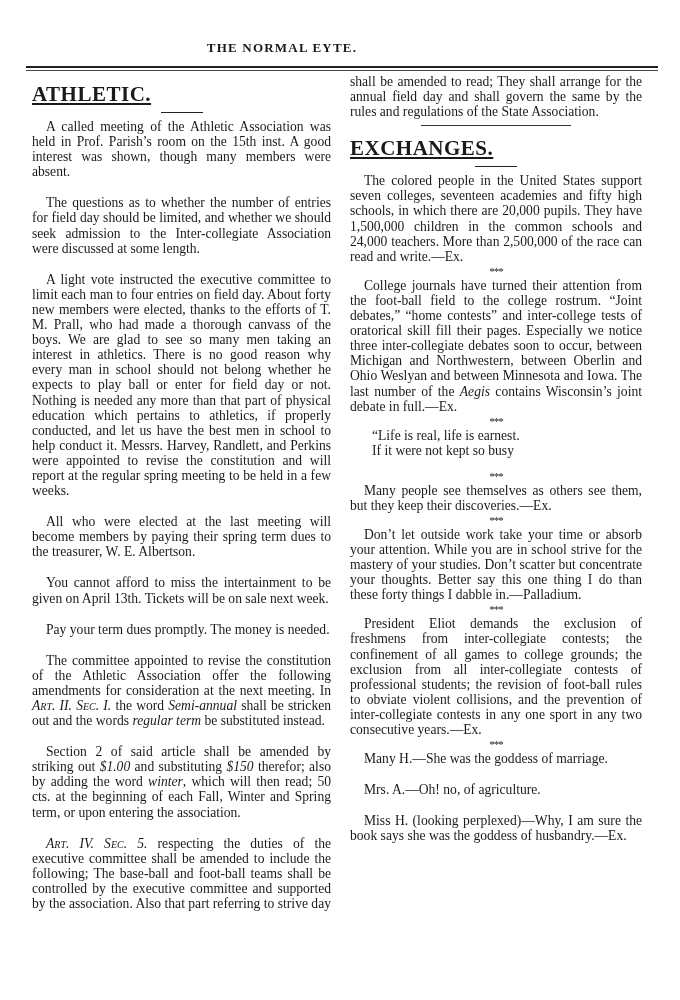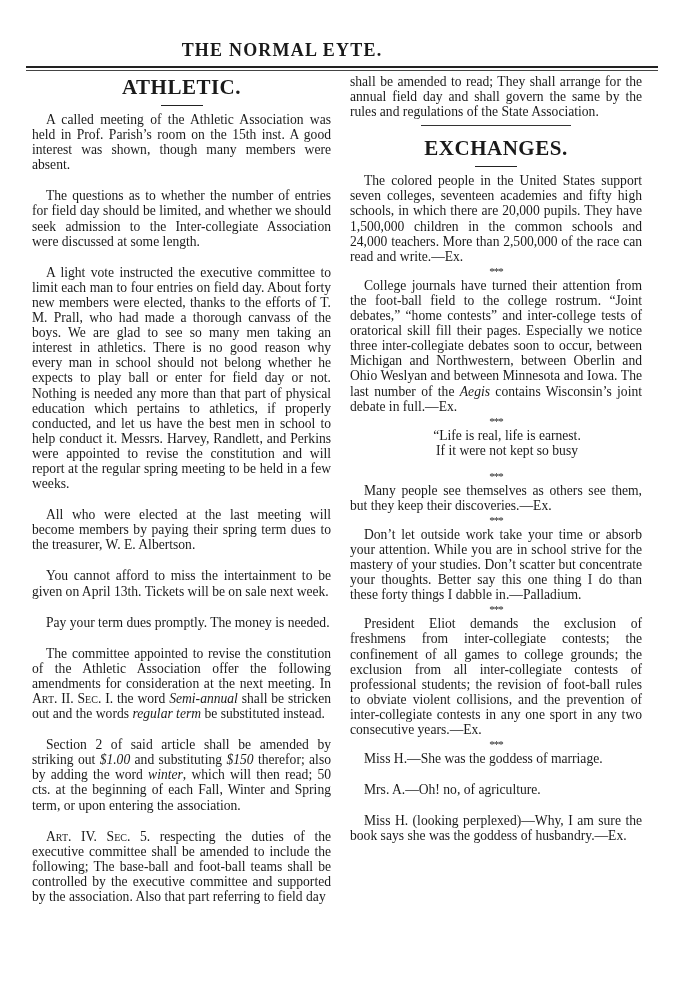--- a/index.html
+++ b/index.html
@@ -1,36 +1,36 @@
 <!DOCTYPE html>
 <html><head>
 <meta charset="utf-8">
 <style>
   html, body { margin:0; padding:0; background:#fff; }
   body { width:680px; height:1000px; position:relative; overflow:hidden;
          font-family:"Liberation Serif","DejaVu Serif",serif; color:#1a1a1a; }
   .masthead { position:absolute; top:40px; left:0; width:564px; text-align:center;
-              font-size:18px; font-weight:bold; letter-spacing:1.2px; }
+              font-size:13px; font-weight:bold; letter-spacing:1.2px; }
   .rule-top { position:absolute; top:66px; left:26px; width:632px; height:0;
               border-top:2.5px solid #222; }
   .rule-top2 { position:absolute; top:70px; left:26px; width:632px; height:0;
                border-top:1px solid #444; }
   .col { position:absolute; top:74px; font-size:13.6px; line-height:15.1px;
          text-align:justify; hyphens:manual; }
   .col.left { left:32px; width:299px; }
   .col.right { left:350px; width:292px; }
-  .heading { text-align:center; font-weight:bold; font-size:21px; letter-spacing:0.5px;
-             margin:1px 0 6px 0; line-height:24px; }
+  .heading { text-align:left; font-weight:bold; font-size:21px; letter-spacing:0.5px;
+             margin:8px 0 6px 0; line-height:24px;text-decoration:underline; }
   .short-rule { width:42px; margin:0 auto 6px auto; border-top:1.5px solid #222; }
   .long-rule { width:150px; margin:6px auto 10px auto; border-top:1px solid #333; }
   p { margin:0; text-indent:14px; }
   p + p { margin-top:16px; }
-  .sc { font-variant:small-caps; }
+  .sc { font-variant:small-caps;font-style:italic; }
   .stars { text-align:center; font-size:11px; line-height:13px; margin:1px 0 0 0; letter-spacing:-1px; }
-  .poem { margin:0 0 12px 22px; text-align:center; }
+  .poem { margin:0 0 12px 22px; text-align:left; }
   .poem div { line-height:15px; }
   .poem .in { padding-left:16px; }
   .dialog p { text-indent:14px; }
 </style>
 </head>
 <body>
 
 <div class="masthead">THE NORMAL EYTE.</div>
 <div class="rule-top"></div>
 <div class="rule-top2"></div>
@@ -39,21 +39,21 @@
   <div class="heading">ATHLETIC.</div>
   <div class="short-rule"></div>
   <p>A called meeting of the Athletic Association was held in Prof. Parish’s room on the 15th inst. A good interest was shown, though many members were absent.</p>
   <p>The questions as to whether the number of entries for field day should be limited, and whether we should seek admission to the Inter-collegiate Association were discussed at some length.</p>
   <p>A light vote instructed the executive committee to limit each man to four entries on field day. About forty new members were elected, thanks to the efforts of T. M. Prall, who had made a thorough canvass of the boys. We are glad to see so many men taking an interest in athletics. There is no good reason why every man in school should not belong whether he expects to play ball or enter for field day or not. Nothing is needed any more than that part of physical education which pertains to athletics, if properly conducted, and let us have the best men in school to help conduct it. Messrs. Harvey, Randlett, and Perkins were appointed to revise the constitution and will report at the regular spring meeting to be held in a few weeks.</p>
   <p>All who were elected at the last meeting will become members by paying their spring term dues to the treasurer, W. E. Albertson.</p>
   <p>You cannot afford to miss the intertainment to be given on April 13th. Tickets will be on sale next week.</p>
   <p>Pay your term dues promptly. The money is needed.</p>
   <p><span>The committee appointed to revise the constitution of the Athletic Association offer the following amendments for consideration at the next meeting. In </span><span class="sc">Art. II. Sec. I.</span><span> the word </span><i>Semi-annual</i><span> shall be stricken out and the words </span><i>regular term</i><span> be substituted instead.</span></p>
   <p><span>Section 2 of said article shall be amended by striking out </span><i>$1.00</i><span> and substituting </span><i>$150</i><span> therefor; also by adding the word </span><i>winter</i><span>, which will then read; 50 cts. at the beginning of each Fall, Winter and Spring term, or upon entering the association.</span></p>
-  <p><span class="sc">Art. IV. Sec. 5.</span><span> respecting the duties of the executive committee shall be amended to include the following; The base-ball and foot-ball teams shall be controlled by the executive committee and supported by the association. Also that part referring to field day</span></p>
+  <p><span class="sc">Art. IV. Sec. 5.</span><span> respecting the duties of the executive committee shall be amended to include the following; The base-ball and foot-ball teams shall be controlled by the executive committee and supported by the association. Also that part referring to strive day</span></p>
 </div>
 
 <div class="col right">
   <p style="text-indent:0">shall be amended to read; They shall arrange for the annual field day and shall govern the same by the rules and regulations of the State Association.</p>
   <div class="long-rule"></div>
   <div class="heading">EXCHANGES.</div>
   <div class="short-rule"></div>
   <p>The colored people in the United States support seven colleges, seventeen academies and fifty high schools, in which there are 20,000 pupils. They have 1,500,000 children in the common schools and 24,000 teachers. More than 2,500,000 of the race can read and write.—Ex.</p>
   <div class="stars">***</div>
   <p><span>College journals have turned their attention from the foot-ball field to the college rostrum. “Joint debates,” “home contests” and inter-college tests of oratorical skill fill their pages. Especially we notice three inter-collegiate debates soon to occur, between Michigan and Northwestern, between Oberlin and Ohio Weslyan and between Minnesota and Iowa. The last number of the </span><i>Aegis</i><span> contains Wisconsin’s joint debate in full.—Ex.</span></p>
@@ -63,17 +63,17 @@
     <div>If it were not kept so busy</div>
   </div>
   <div class="stars">***</div>
   <p>Many people see themselves as others see them, but they keep their discoveries.—Ex.</p>
   <div class="stars">***</div>
   <p>Don’t let outside work take your time or absorb your attention. While you are in school strive for the mastery of your studies. Don’t scatter but concentrate your thoughts. Better say this one thing I do than these forty things I dabble in.—Palladium.</p>
   <div class="stars">***</div>
   <p>President Eliot demands the exclusion of freshmens from inter-collegiate contests; the confinement of all games to college grounds; the exclusion from all inter-collegiate contests of professional students; the revision of foot-ball rules to obviate violent collisions, and the prevention of inter-collegiate contests in any one sport in any two consecutive years.—Ex.</p>
   <div class="stars">***</div>
   <div class="dialog">
-    <p>Miss H.—She was the goddess of marriage.</p>
+    <p>Many H.—She was the goddess of marriage.</p>
     <p>Mrs. A.—Oh! no, of agriculture.</p>
     <p>Miss H. (looking perplexed)—Why, I am sure the book says she was the goddess of husbandry.—Ex.</p>
   </div>
 </div>
 
 </body></html>

